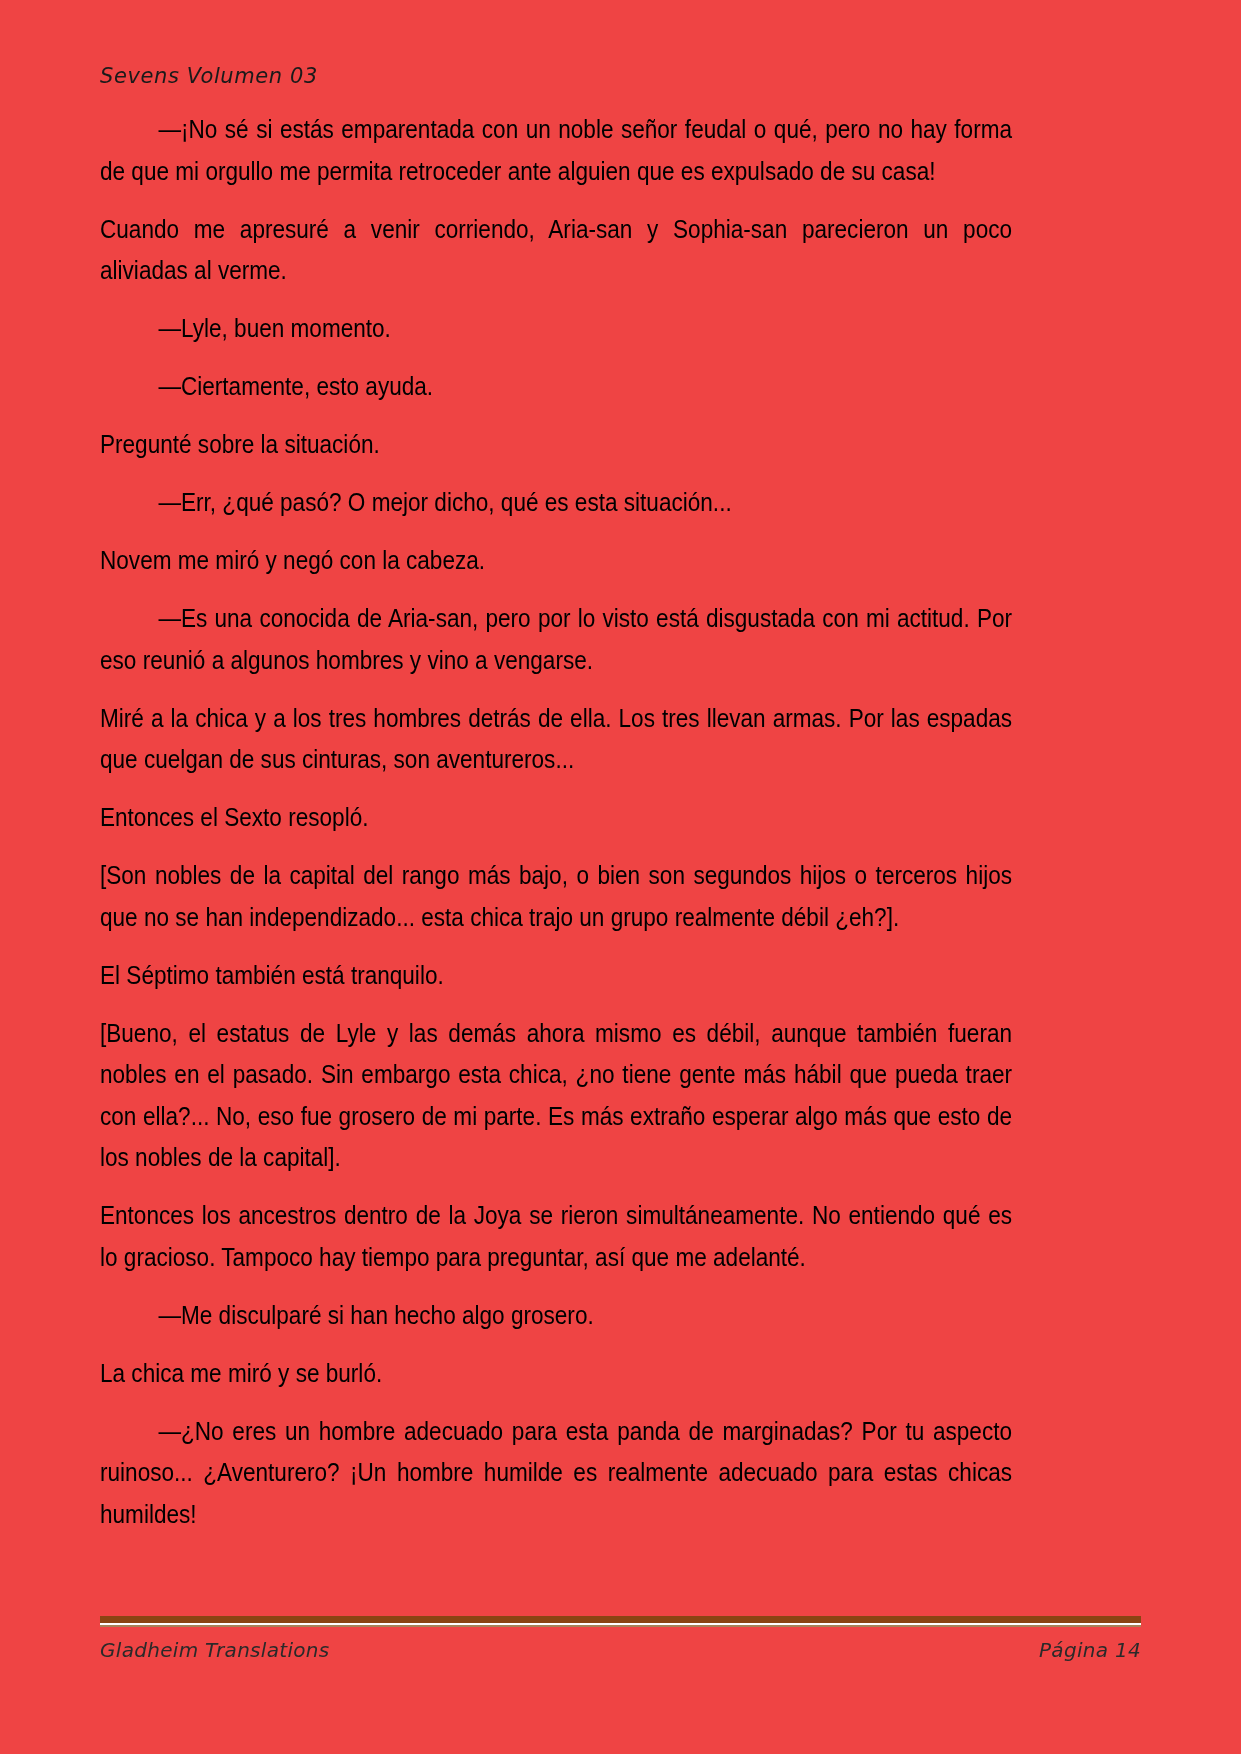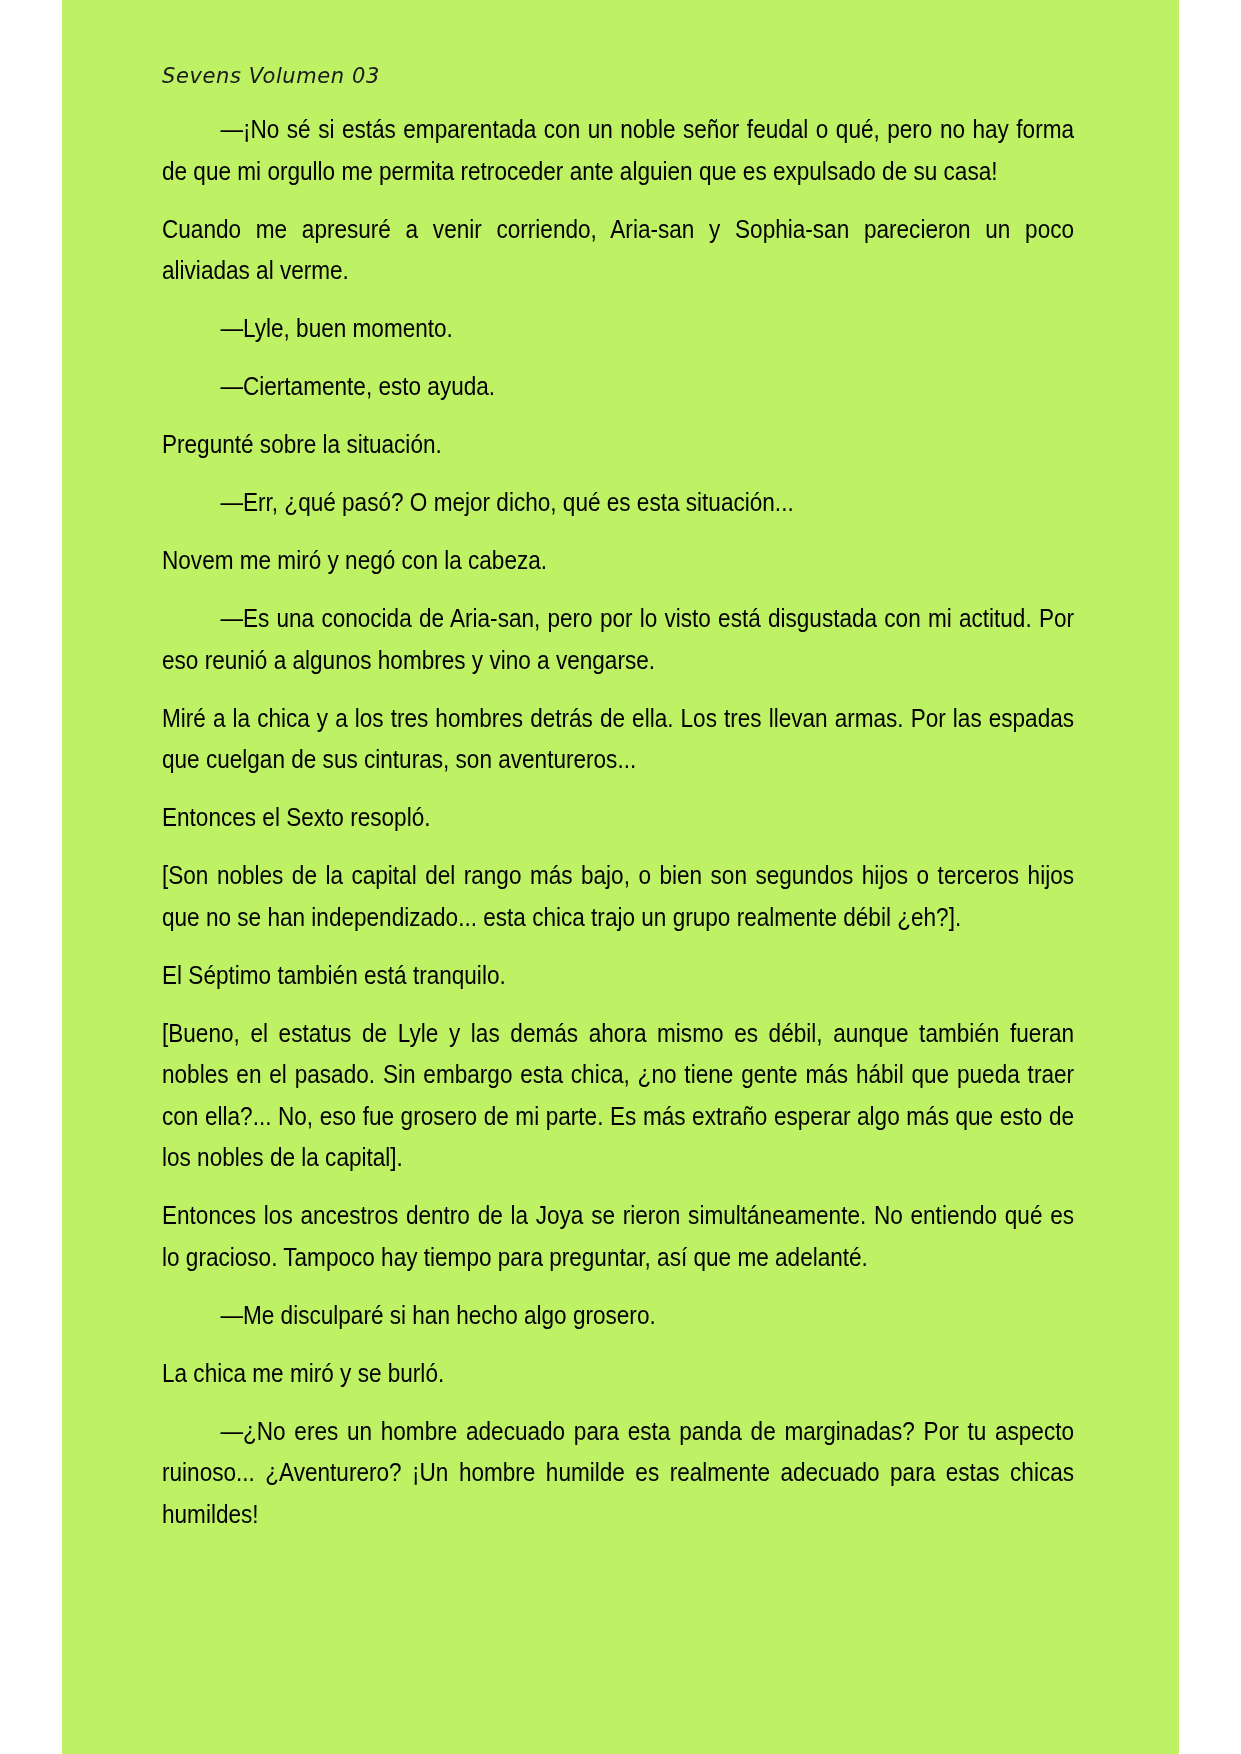--- a/index.html
+++ b/index.html
@@ -3,24 +3,24 @@
 <meta charset="utf-8">
 <style>
   html, body {
     margin: 0;
     padding: 0;
     background: #ffffff;
   }
 
   .page {
     position: relative;
-    width: 1117px;
+    width: 1241px;
     height: 1754px;
     margin: 0 auto;
-    background: #bef264;
+    background: #ef4444;
     box-sizing: border-box;
     overflow: hidden;
     font-family: "Liberation Sans", sans-serif;
     padding-left: 10px;
   }
 
   
   .header {
     position: absolute;
     top: 64px;
@@ -135,14 +135,25 @@
     <p class="para">Entonces el Sexto resopló.</p>
     <p class="para">[Son nobles de la capital del rango más bajo, o bien son segundos hijos o terceros hijos que no se han independizado... esta chica trajo un grupo realmente débil ¿eh?].</p>
     <p class="para">El Séptimo también está tranquilo.</p>
     <p class="para">[Bueno, el estatus de Lyle y las demás ahora mismo es débil, aunque también fueran nobles en el pasado. Sin embargo esta chica, ¿no tiene gente más hábil que pueda traer con ella?... No, eso fue grosero de mi parte. Es más extraño esperar algo más que esto de los nobles de la capital].</p>
     <p class="para">Entonces los ancestros dentro de la Joya se rieron simultáneamente. No entiendo qué es lo gracioso. Tampoco hay tiempo para preguntar, así que me adelanté.</p>
     <p class="para indent">—Me disculparé si han hecho algo grosero.</p>
     <p class="para">La chica me miró y se burló.</p>
     <p class="para indent last">—¿No eres un hombre adecuado para esta panda de marginadas? Por tu aspecto ruinoso... ¿Aventurero? ¡Un hombre humilde es realmente adecuado para estas chicas humildes!</p>
   </div>
 
+  <div class="footer">
+    <div class="footer-rule">
+      <div class="rule-thick"></div>
+      <div class="rule-gap"></div>
+      <div class="rule-thin"></div>
+    </div>
+    <div class="footer-row">
+      <div class="footer-left">Gladheim Translations</div>
+      <div class="footer-right">Página 14</div>
+    </div>
+  </div>
 
 </div>
 
 </body></html>

